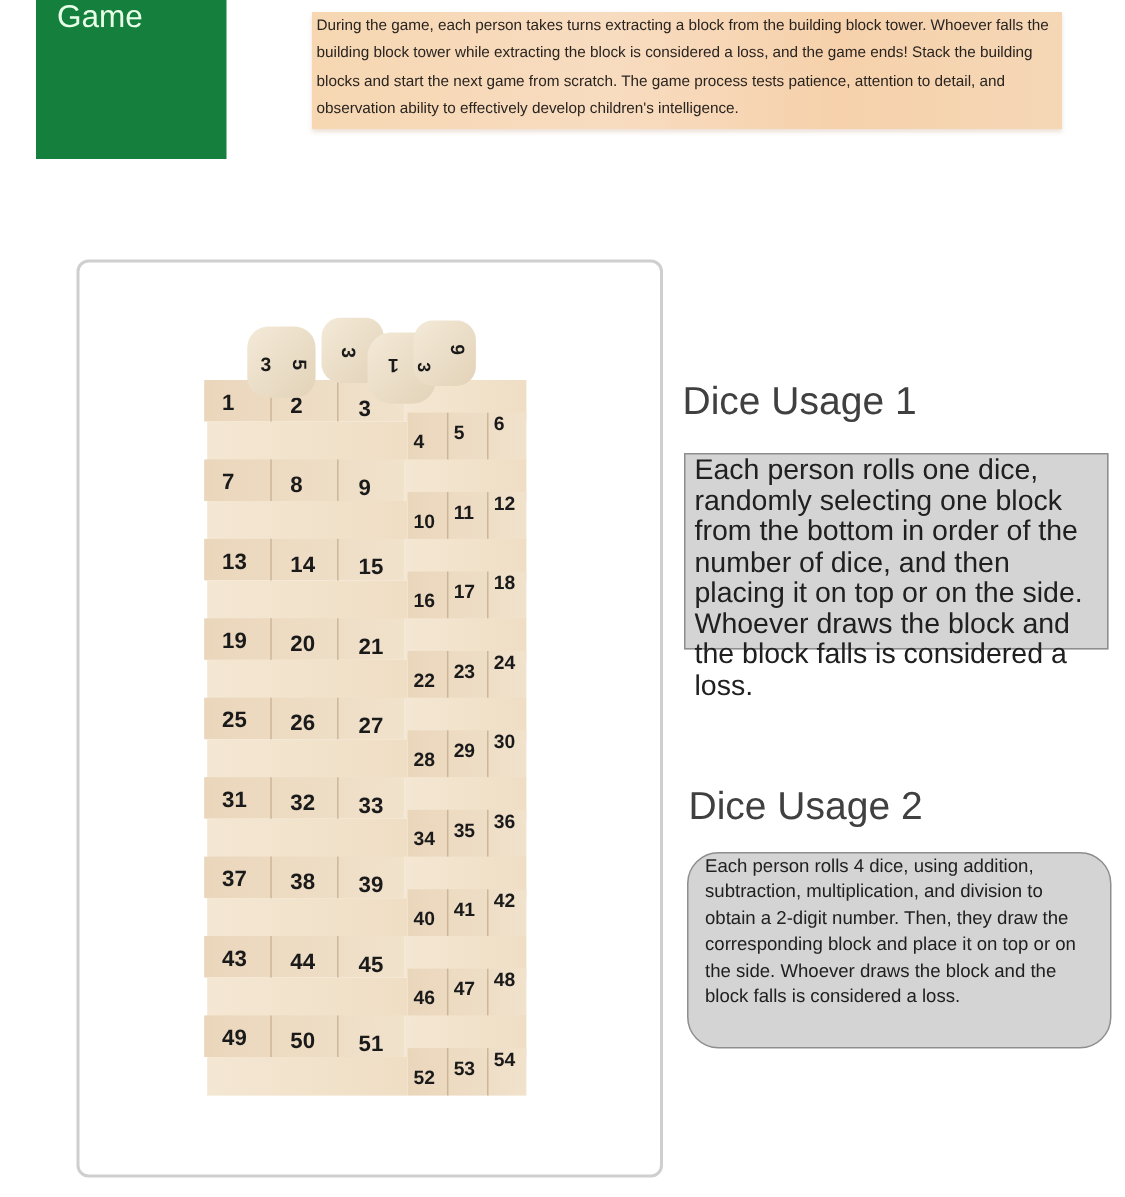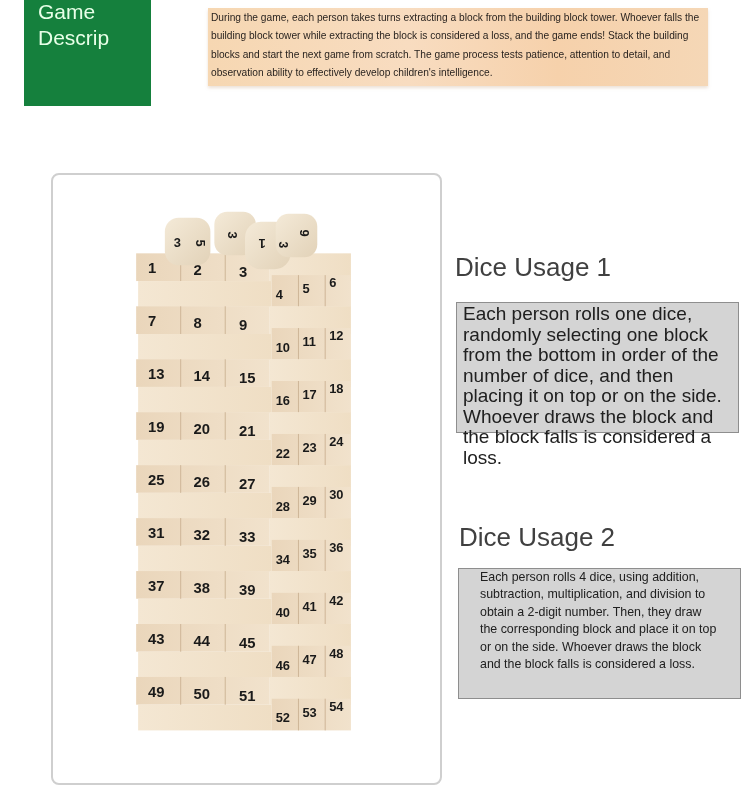--- a/index.html
+++ b/index.html
@@ -33,29 +33,28 @@
     font-size: 26px; color: #404040;
   }
   .usage-box {
     position: absolute; background: #d4d4d4;
     border: 1px solid #8e8e8e; box-sizing: border-box;
     color: #202020;
   }
   #u1-title { left: 455px; top: 252px; }
   #u1-box { left: 456px; top: 302px; width: 283px; height: 131px; padding: 1px 6px; font-size: 19px; line-height: 20.5px; }
   #u2-title { left: 459px; top: 522px; }
-  #u2-box { left: 458px; top: 568px; width: 283px; height: 131px; padding: 0 21px; font-size: 12.4px; line-height: 17.4px; }
+  #u2-box { left: 458px; top: 568px; width: 283px; height: 131px; padding: 0 11px; font-size: 12.4px; line-height: 17.4px; border-radius: 21px; }
   .blk-num { font-family: "Liberation Sans", sans-serif; font-weight: bold; fill: #1a1a1a; }
 </style>
 </head>
 <body>
 
 <div class="title-box">
   <span>Game</span>
-  <span>Descrip</span>
 </div>
 
 <div class="desc-box">During the game, each person takes turns extracting a block from the building block tower. Whoever falls the building block tower while extracting the block is considered a loss, and the game ends! Stack the building blocks and start the next game from scratch. The game process tests patience, attention to detail, and observation ability to effectively develop children's intelligence.</div>
 
 <div class="photo-frame">
   <svg class="tower" viewBox="0 0 391 612" xmlns="http://www.w3.org/2000/svg">
     <defs>
       <linearGradient id="woodFront" x1="0" y1="0" x2="1" y2="0">
         <stop offset="0" stop-color="#ead6bb"></stop>
         <stop offset="1" stop-color="#f1e2cc"></stop>

